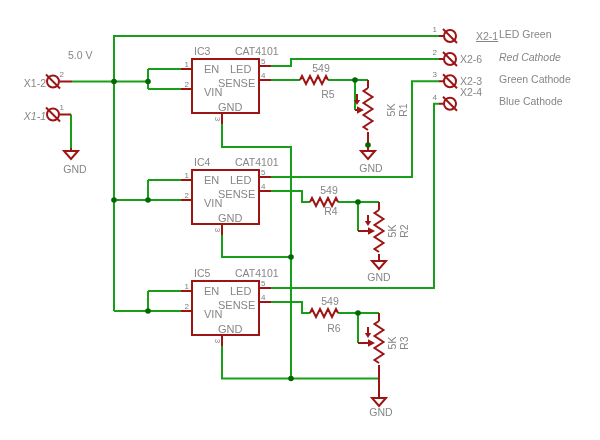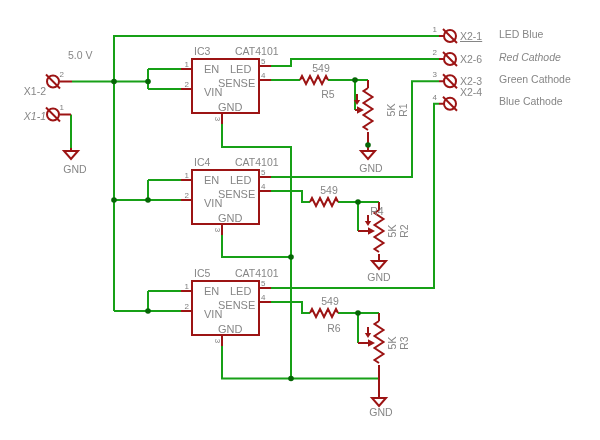--- a/index.html
+++ b/index.html
@@ -129,34 +129,34 @@
       <circle cx="368" cy="145" r="2.8"></circle>
       <circle cx="358" cy="202" r="2.8"></circle>
       <circle cx="291" cy="257" r="2.8"></circle>
       <circle cx="358" cy="313" r="2.8"></circle>
       <circle cx="291" cy="378.5" r="2.8"></circle>
     </g>
   </svg>
 
   <div class="t" style="left:68px;top:49px;">5.0 V</div>
 
-  <div class="t ra" style="left:12px;top:76.5px;width:34px;margin-top:8px;">X1-2</div>
+  <div class="t ra" style="left:12px;top:76.5px;width:34px;">X1-2</div>
   <div class="t ra" style="left:12px;top:109.5px;width:34px;font-style:italic;">X1-1</div>
   <div class="t pn ra" style="left:58px;top:69.5px;width:6px;">2</div>
   <div class="t pn ra" style="left:58px;top:102.5px;width:6px;">1</div>
 
-  <div class="t" style="left:460px;top:30px;text-decoration:underline;">X2-1</div>
+  <div class="t" style="left:476px;top:30px;text-decoration:underline;">X2-1</div>
   <div class="t" style="left:460px;top:53px;">X2-6</div>
   <div class="t" style="left:460px;top:75px;text-align:center;">X2-3</div>
   <div class="t" style="left:460px;top:86px;">X2-4</div>
   <div class="t pn ra" style="left:426px;top:25px;width:11px;">1</div>
   <div class="t pn ra" style="left:426px;top:48px;width:11px;">2</div>
   <div class="t pn ra" style="left:426px;top:70px;width:11px;">3</div>
   <div class="t pn ra" style="left:426px;top:92.5px;width:11px;">4</div>
-  <div class="t" style="left:499px;top:28px;">LED Blue</div>
+  <div class="t" style="left:499px;top:28px;">LED Green</div>
   <div class="t" style="left:499px;top:50.5px;font-style:italic;">Red Cathode</div>
   <div class="t" style="left:499px;top:72.5px;">Green Cathode</div>
   <div class="t" style="left:499px;top:95px;">Blue Cathode</div>
 
   <div class="t" style="left:194px;top:45px;">IC3</div>
   <div class="t" style="left:235px;top:45px;">CAT4101</div>
   <div class="t il" style="left:204px;top:64px;">EN</div>
   <div class="t il" style="left:230px;top:64px;">LED</div>
   <div class="t il" style="left:218px;top:77.5px;">SENSE</div>
   <div class="t il" style="left:204px;top:86.5px;">VIN</div>
@@ -189,21 +189,21 @@
   <div class="t il" style="left:218px;top:323.5px;">GND</div>
   <div class="t pn ra" style="left:180px;top:282px;width:9px;">1</div>
   <div class="t pn ra" style="left:180px;top:302px;width:9px;">2</div>
   <div class="t pn" style="left:261px;top:279px;">5</div>
   <div class="t pn" style="left:261px;top:293px;">4</div>
   <div class="t pn r90" style="left:217px;top:340.5px;">3</div>
 
   <div class="t c" style="left:321px;top:68px;">549</div>
   <div class="t c" style="left:328px;top:94px;">R5</div>
   <div class="t c" style="left:329px;top:190px;">549</div>
-  <div class="t c" style="left:331px;top:211px;margin-left:46px;">R4</div>
+  <div class="t c" style="left:331px;top:211px;">R4</div>
   <div class="t c" style="left:330px;top:301px;">549</div>
   <div class="t c" style="left:334px;top:328px;">R6</div>
 
   <div class="t v" style="left:391px;top:110px;">5K</div>
   <div class="t v" style="left:403px;top:110px;">R1</div>
   <div class="t v" style="left:392px;top:231px;">5K</div>
   <div class="t v" style="left:404px;top:231px;">R2</div>
   <div class="t v" style="left:392px;top:343px;">5K</div>
   <div class="t v" style="left:404px;top:343px;">R3</div>
 

